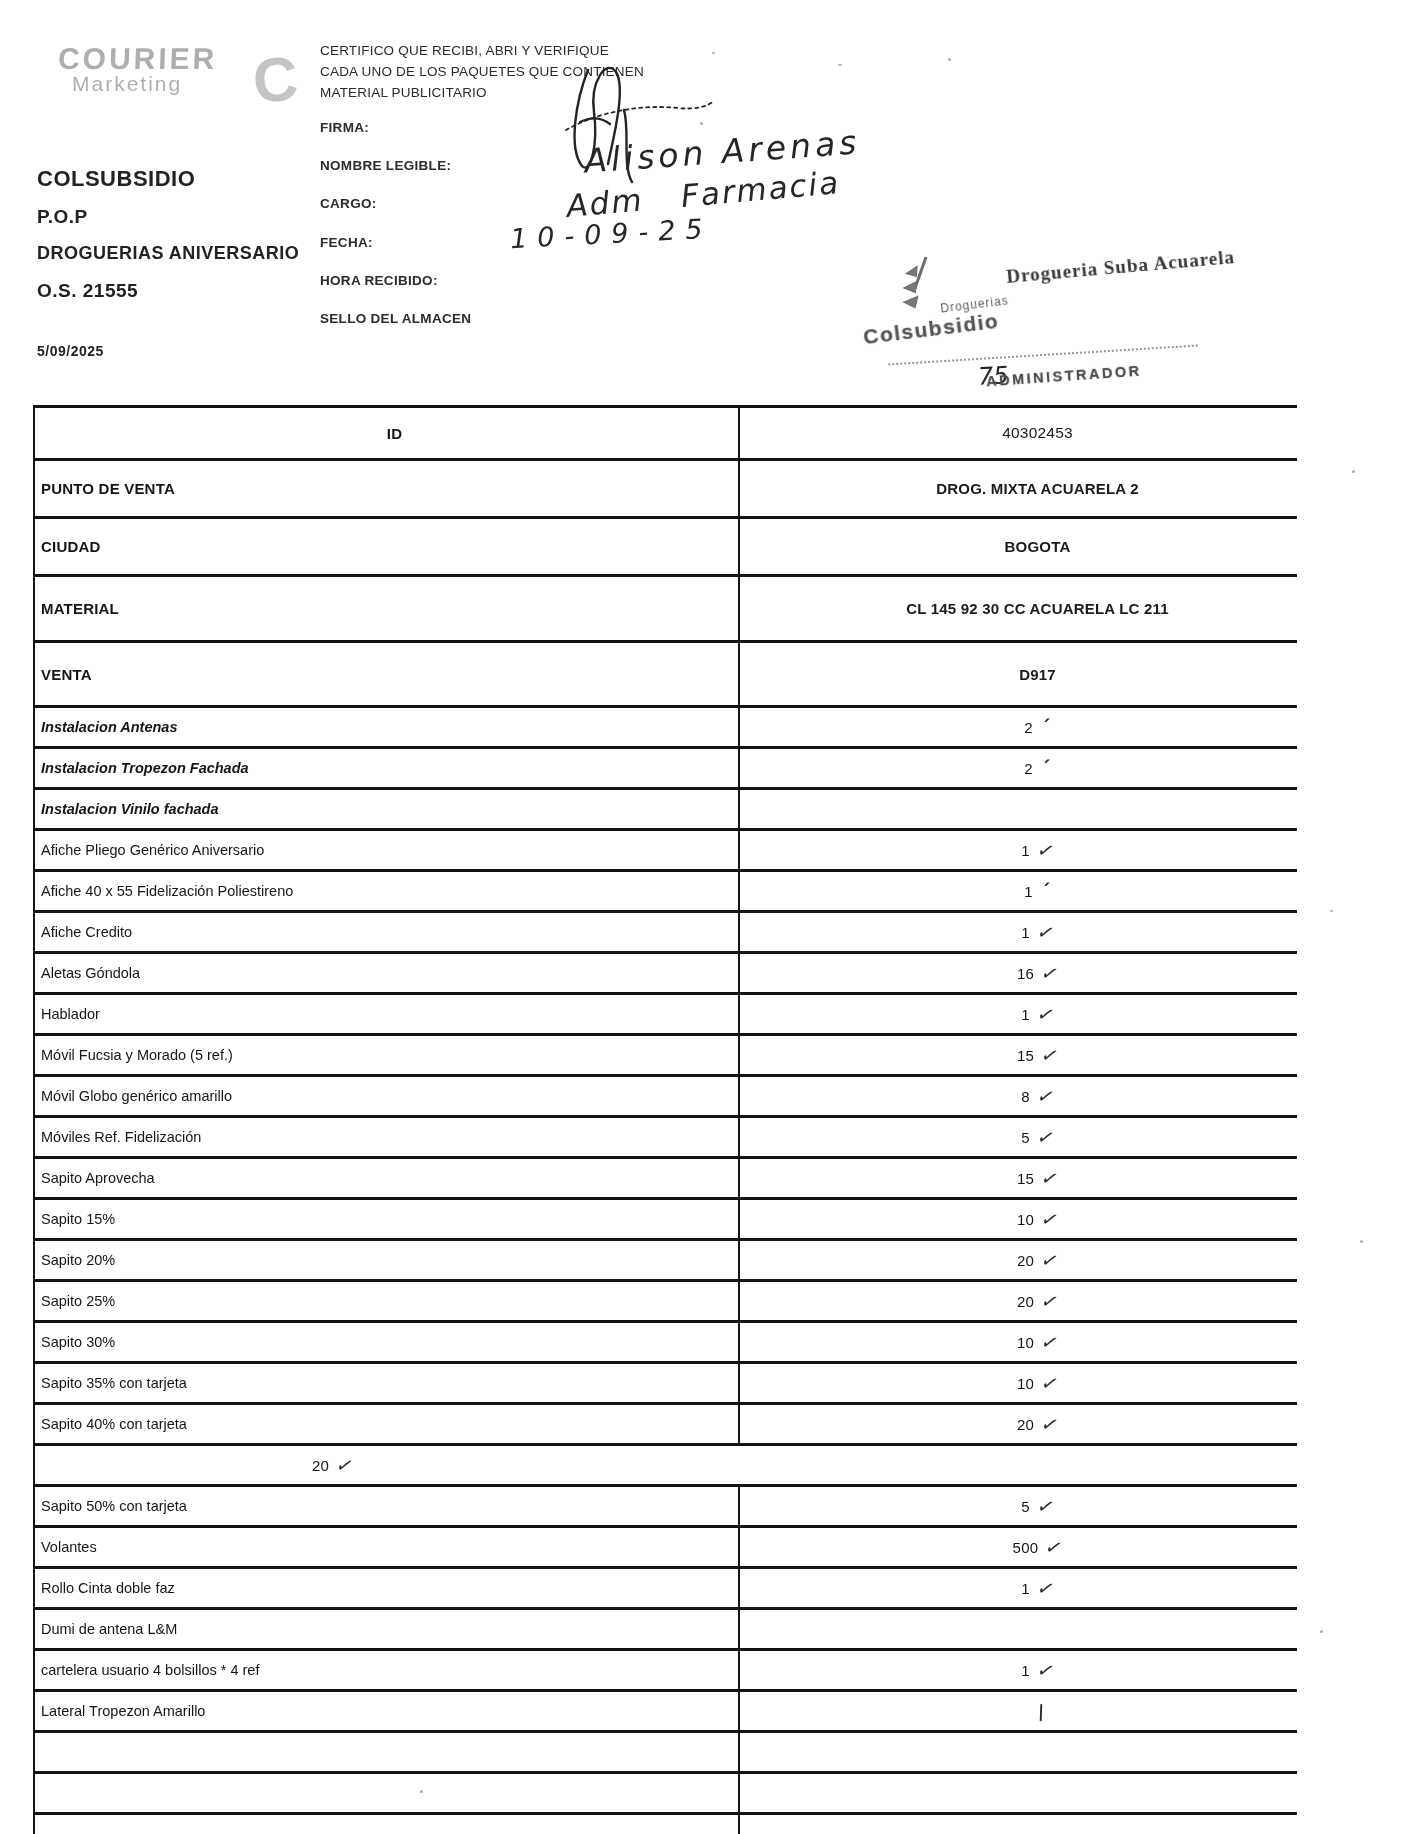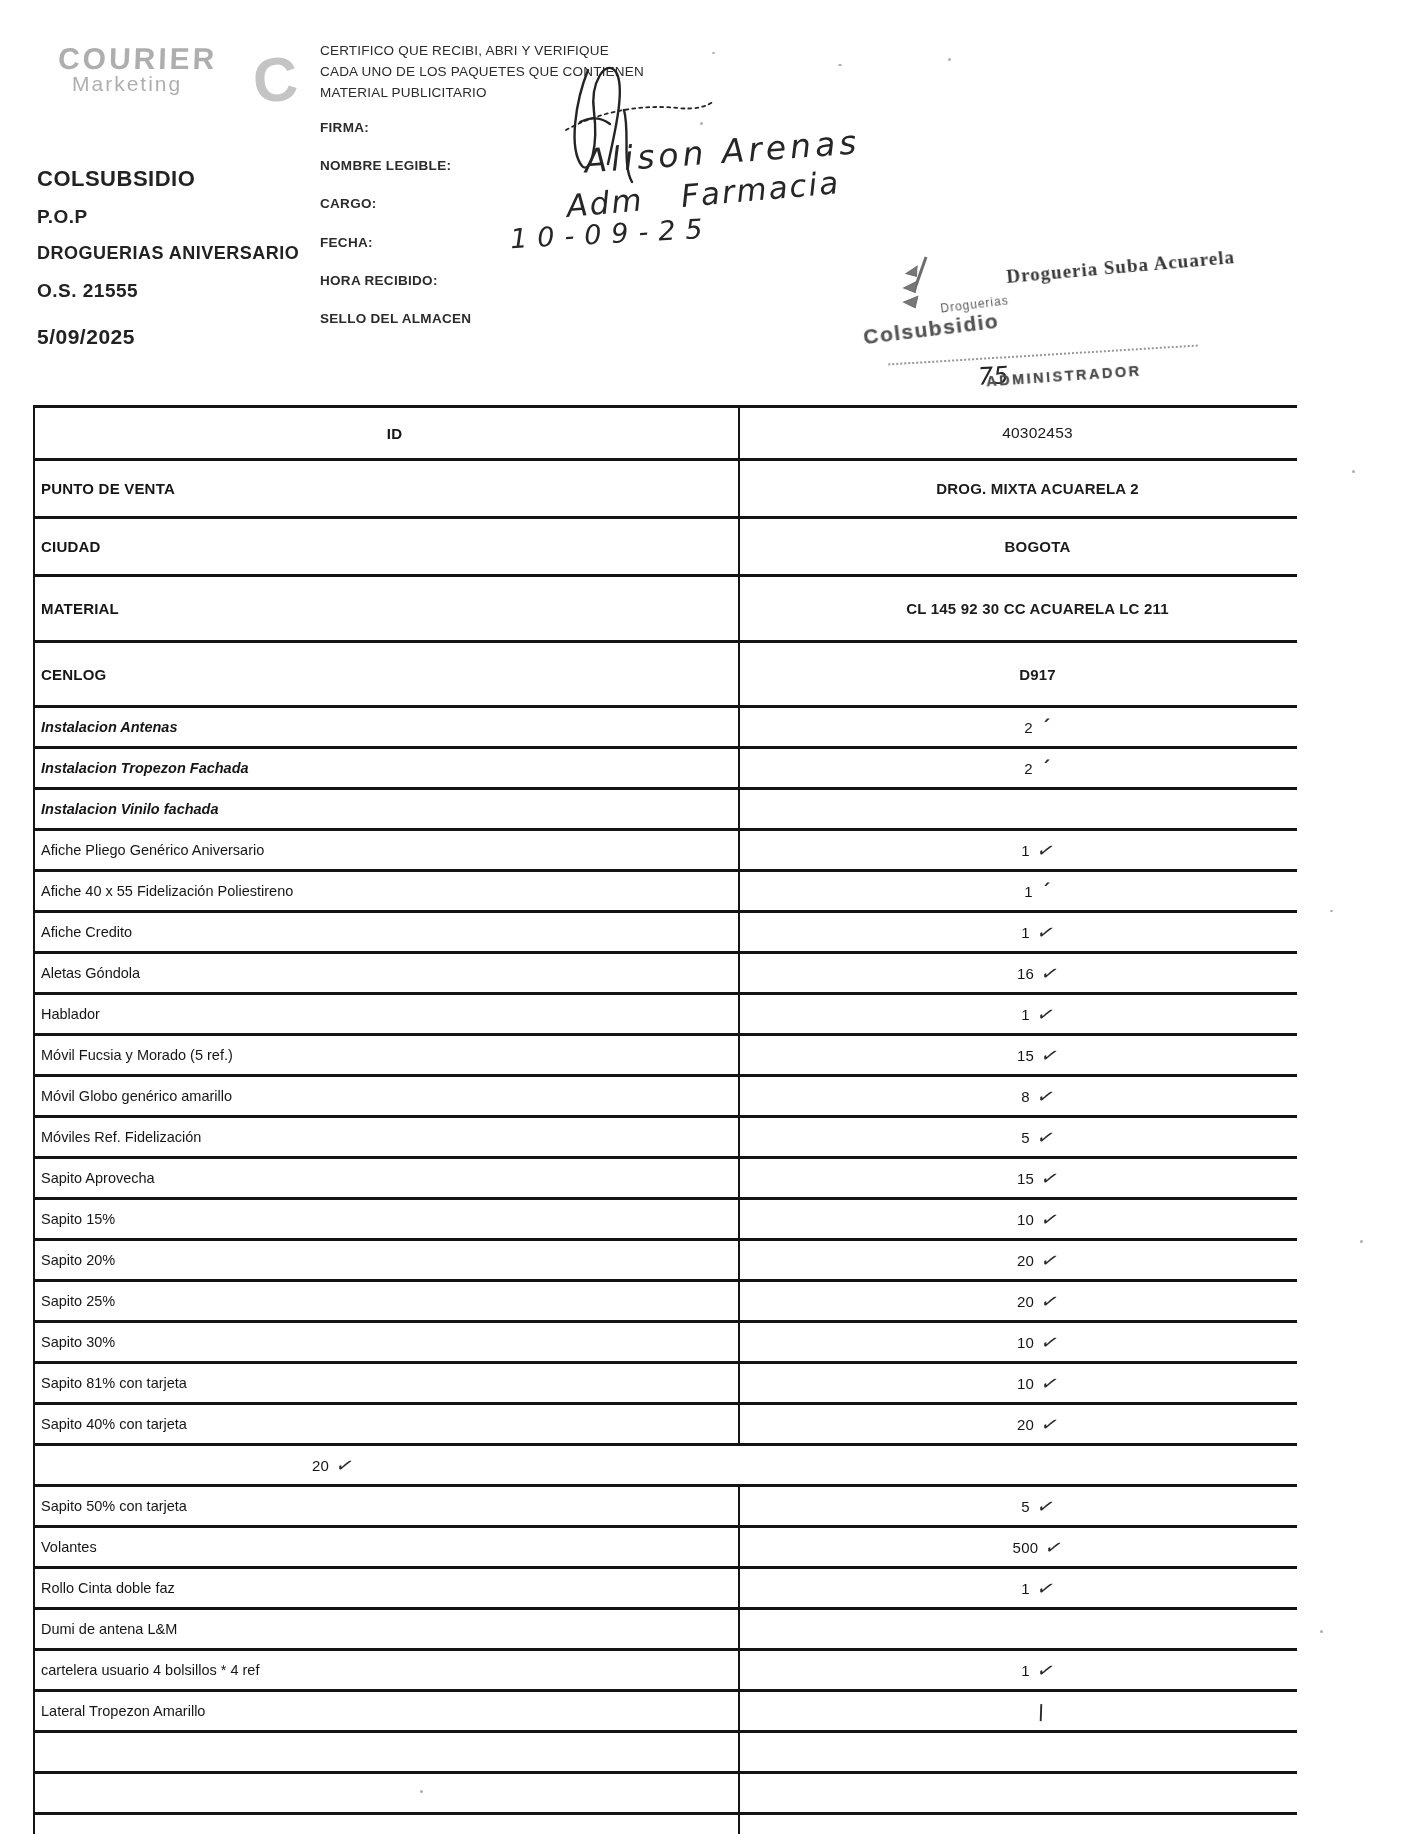--- a/index.html
+++ b/index.html
@@ -14,21 +14,21 @@
   .logo-word1{font-size:30px;font-weight:bold;letter-spacing:3px;transform:skewX(-2deg);}
   .logo-word2{font-size:21px;letter-spacing:2px;margin-left:14px;margin-top:-4px;}
   .logo-c{position:absolute;right:0;top:2px;font-size:62px;font-weight:bold;color:#7a7a7a;opacity:.8;transform:rotate(-4deg);}
 
   
   .order-line{font-weight:bold;color:#222;letter-spacing:.5px;}
   .ol1{left:37px;top:166px;font-size:22px;}
   .ol2{left:37px;top:206px;font-size:19px;}
   .ol3{left:37px;top:243px;font-size:18px;}
   .ol4{left:37px;top:280px;font-size:19px;}
-  .ol5{left:37px;top:325px;font-size:21px;}
+  .ol5{left:37px;top:343px;font-size:14px;}
 
   
   .cert{left:320px;top:40px;width:330px;font-size:13.5px;line-height:21px;color:#2b2b2b;font-weight:normal;letter-spacing:.2px;}
   .flabel{left:320px;font-size:13.5px;color:#2b2b2b;font-weight:bold;letter-spacing:.3px;}
   .f0{top:120px;}.f1{top:158px;}.f2:{}
   .f2{top:196px;}.f3{top:235px;}.f4{top:273px;}.f5{top:311px;}
 
   
   .hand{font-family:"DejaVu Sans", sans-serif;font-style:italic;color:#262626;white-space:nowrap;}
   .hw-name{left:584px;top:132px;font-size:33px;transform:rotate(-4deg);letter-spacing:4px;}
@@ -138,21 +138,21 @@
     </div>
     <div class="trow info">
       <div class="tcell label">CIUDAD</div>
       <div class="tcell value">BOGOTA</div>
     </div>
     <div class="trow info">
       <div class="tcell label">MATERIAL</div>
       <div class="tcell value">CL 145  92 30 CC ACUARELA LC 211</div>
     </div>
     <div class="trow info">
-      <div class="tcell label">CENLOG</div>
+      <div class="tcell label">VENTA</div>
       <div class="tcell value">D917</div>
     </div>
     <div class="trow item">
       <div class="tcell label italic">Instalacion Antenas</div>
       <div class="tcell value qty">
         <div class="qty-num">2</div>
         <div class="mark flick">ˊ</div>
       </div>
     </div>
     <div class="trow item">
@@ -253,21 +253,21 @@
       </div>
     </div>
     <div class="trow item">
       <div class="tcell label">Sapito 30%</div>
       <div class="tcell value qty">
         <div class="qty-num">10</div>
         <div class="mark check">✓</div>
       </div>
     </div>
     <div class="trow item">
-      <div class="tcell label">Sapito 81% con tarjeta</div>
+      <div class="tcell label">Sapito 35% con tarjeta</div>
       <div class="tcell value qty">
         <div class="qty-num">10</div>
         <div class="mark check">✓</div>
       </div>
     </div>
     <div class="trow item">
       <div class="tcell label">Sapito 40% con tarjeta</div>
       <div class="tcell value qty">
         <div class="qty-num">20</div>
         <div class="mark check">✓</div>

